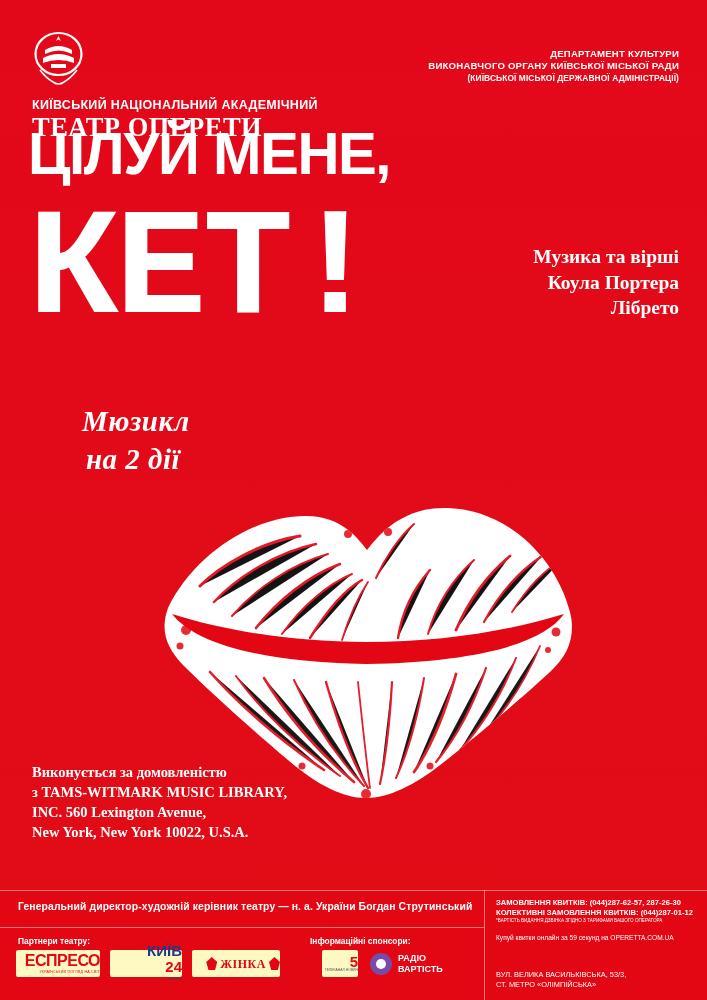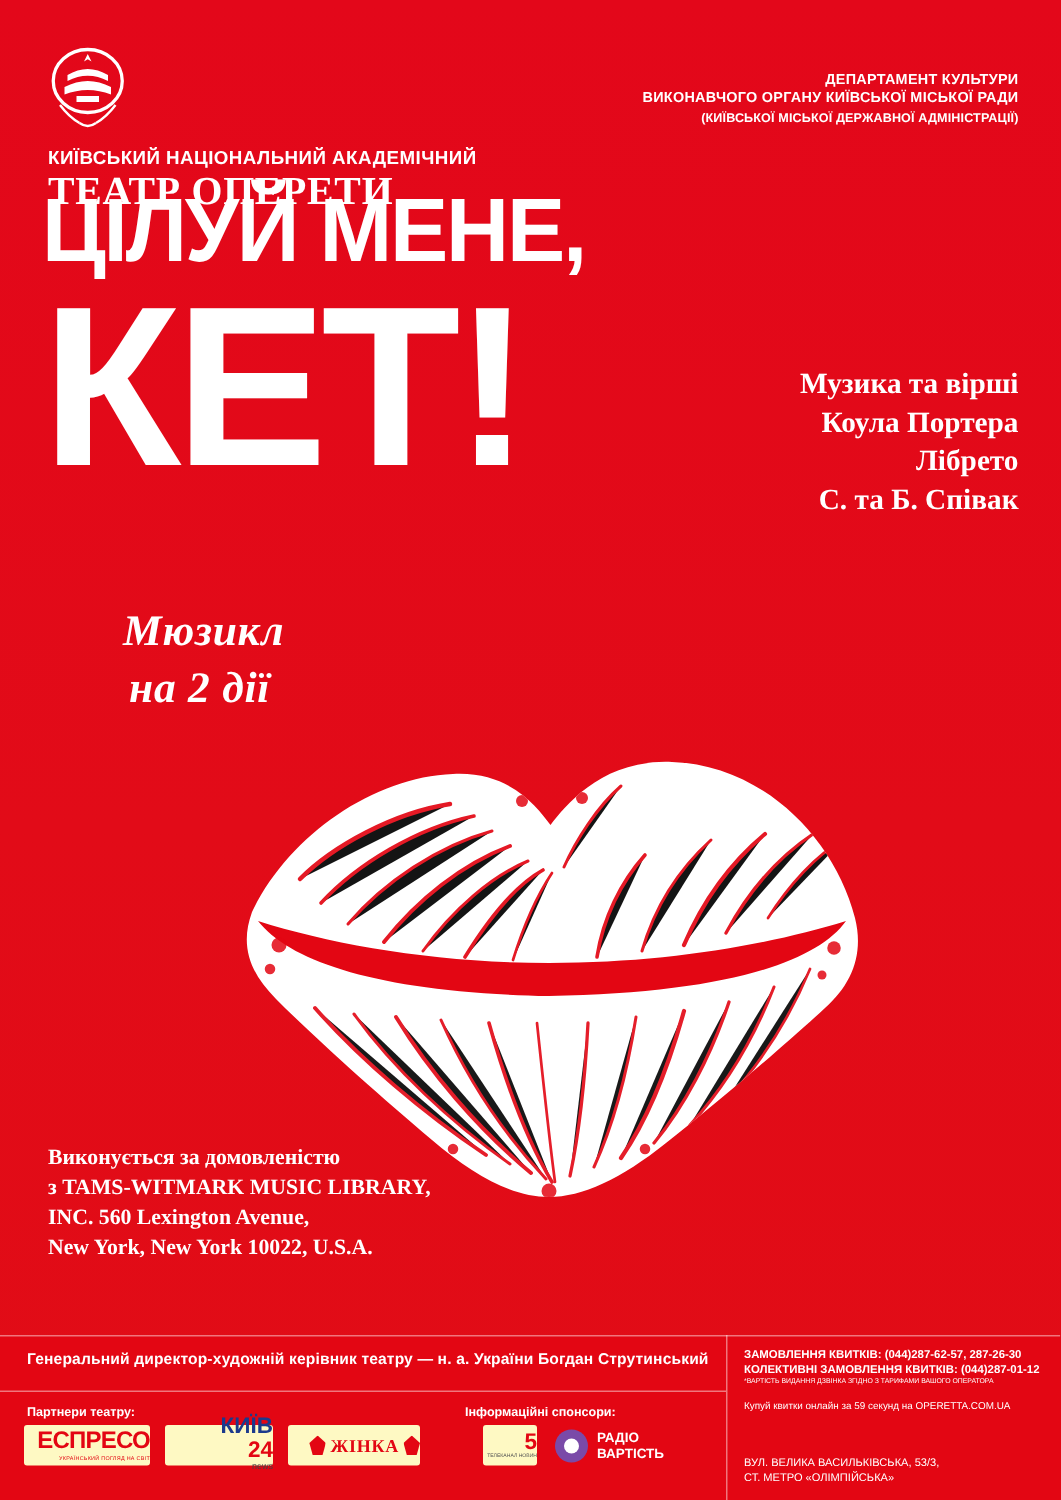--- a/index.html
+++ b/index.html
@@ -76,22 +76,22 @@
     font-weight: bold;
     font-size: 60px;
     letter-spacing: -1.5px;
     line-height: 1;
     white-space: nowrap;
     transform: scaleX(0.97);
     transform-origin: left center;
   }
   .title-2 {
     position: absolute;
-    left: 28px; top: 182px;
-    font-family: Liberation Sans, sans-serif;
+    left: 28px; top: 196px;
+    font-family: Liberation Mono, monospace;
     font-weight: bold;
     font-size: 152px;
     letter-spacing: -4px;
     line-height: 1;
     white-space: nowrap;
   }
   .title-2 .bang { letter-spacing: -2px; }
 
   
   .credits {
@@ -354,21 +354,20 @@
 
   <div class="title-1">ЦІЛУЙ МЕНЕ,</div>
   <div class="title-2">
     <span>КЕТ</span><span class="bang">!</span>
   </div>
 
   <div class="credits">
     <div>Музика та вірші</div>
     <div>Коула Портера</div>
     <div>Лібрето</div>
-    <div>С. та Б. Співак</div>
   </div>
 
   <div class="musical">
     <div class="l1">Мюзикл</div>
     <div class="l2">на 2 дії</div>
   </div>
 
   <div class="lips-wrap">
     <svg viewBox="0 0 430 330" aria-hidden="true">
       <defs>

